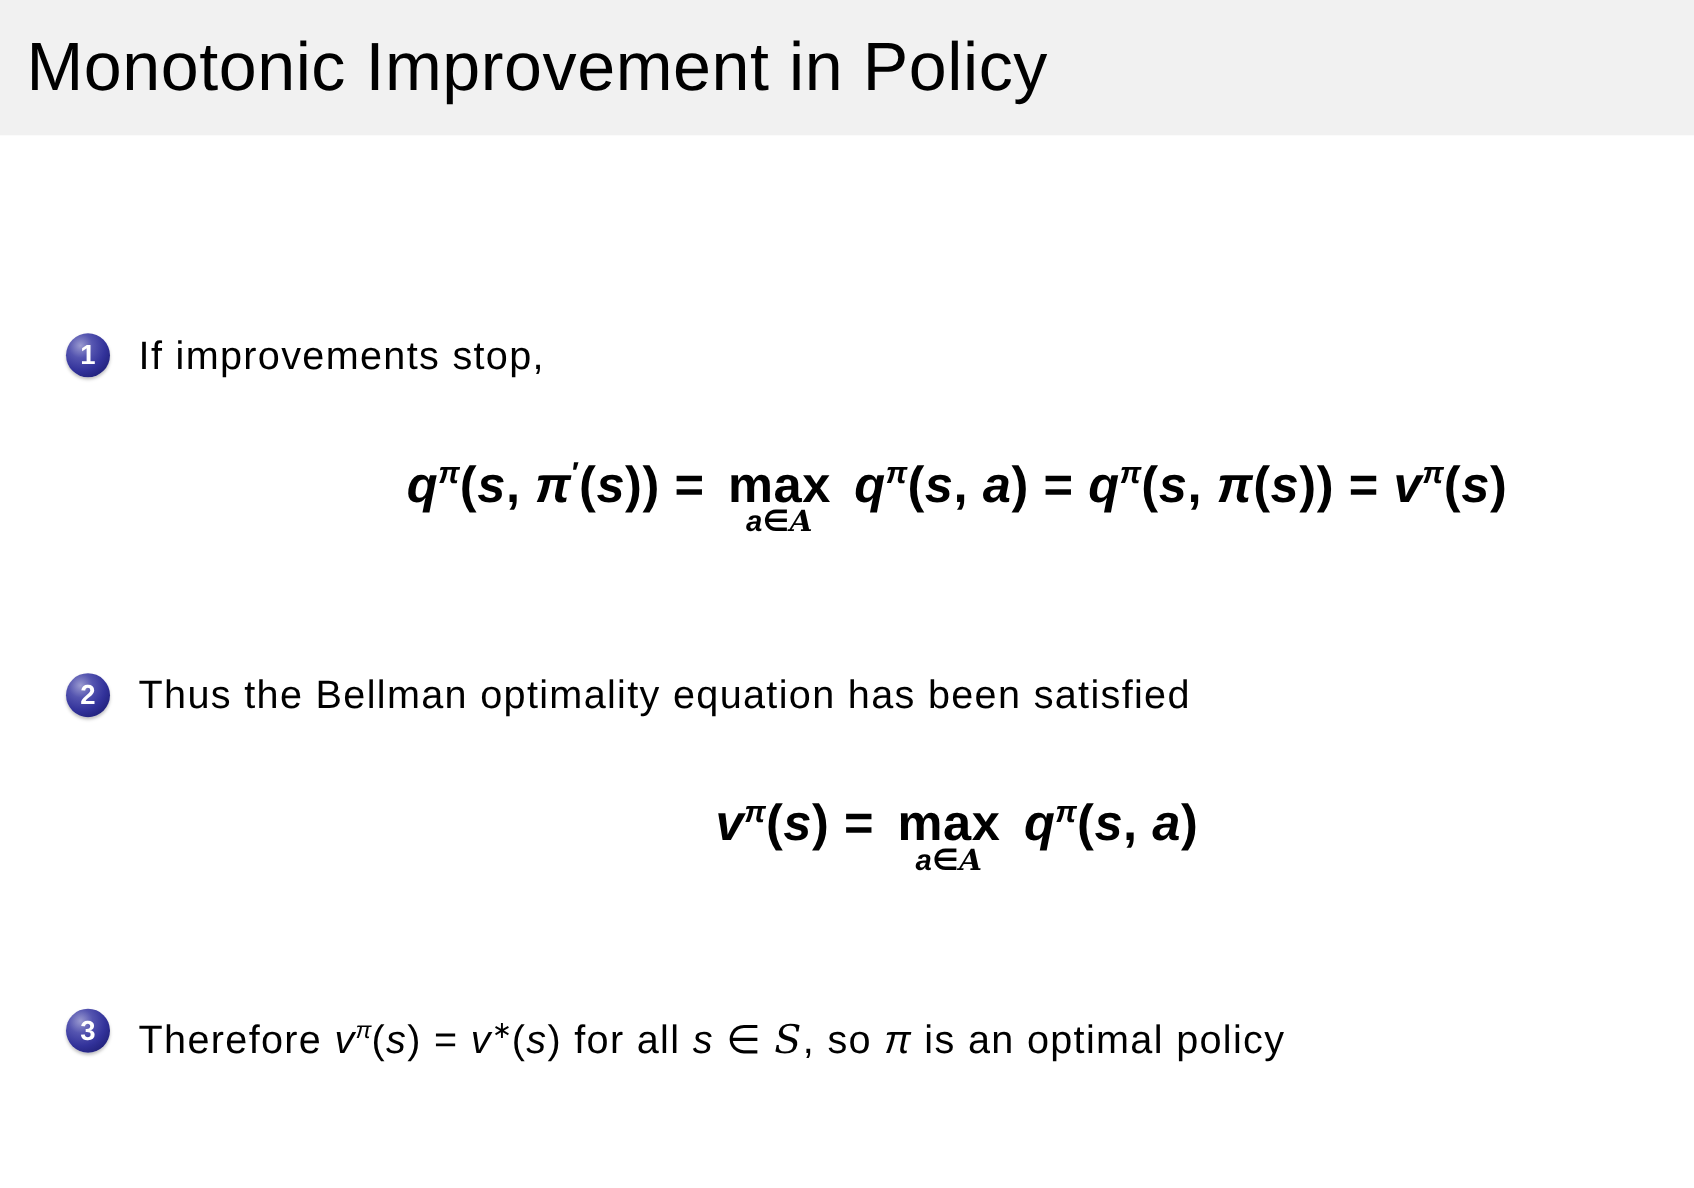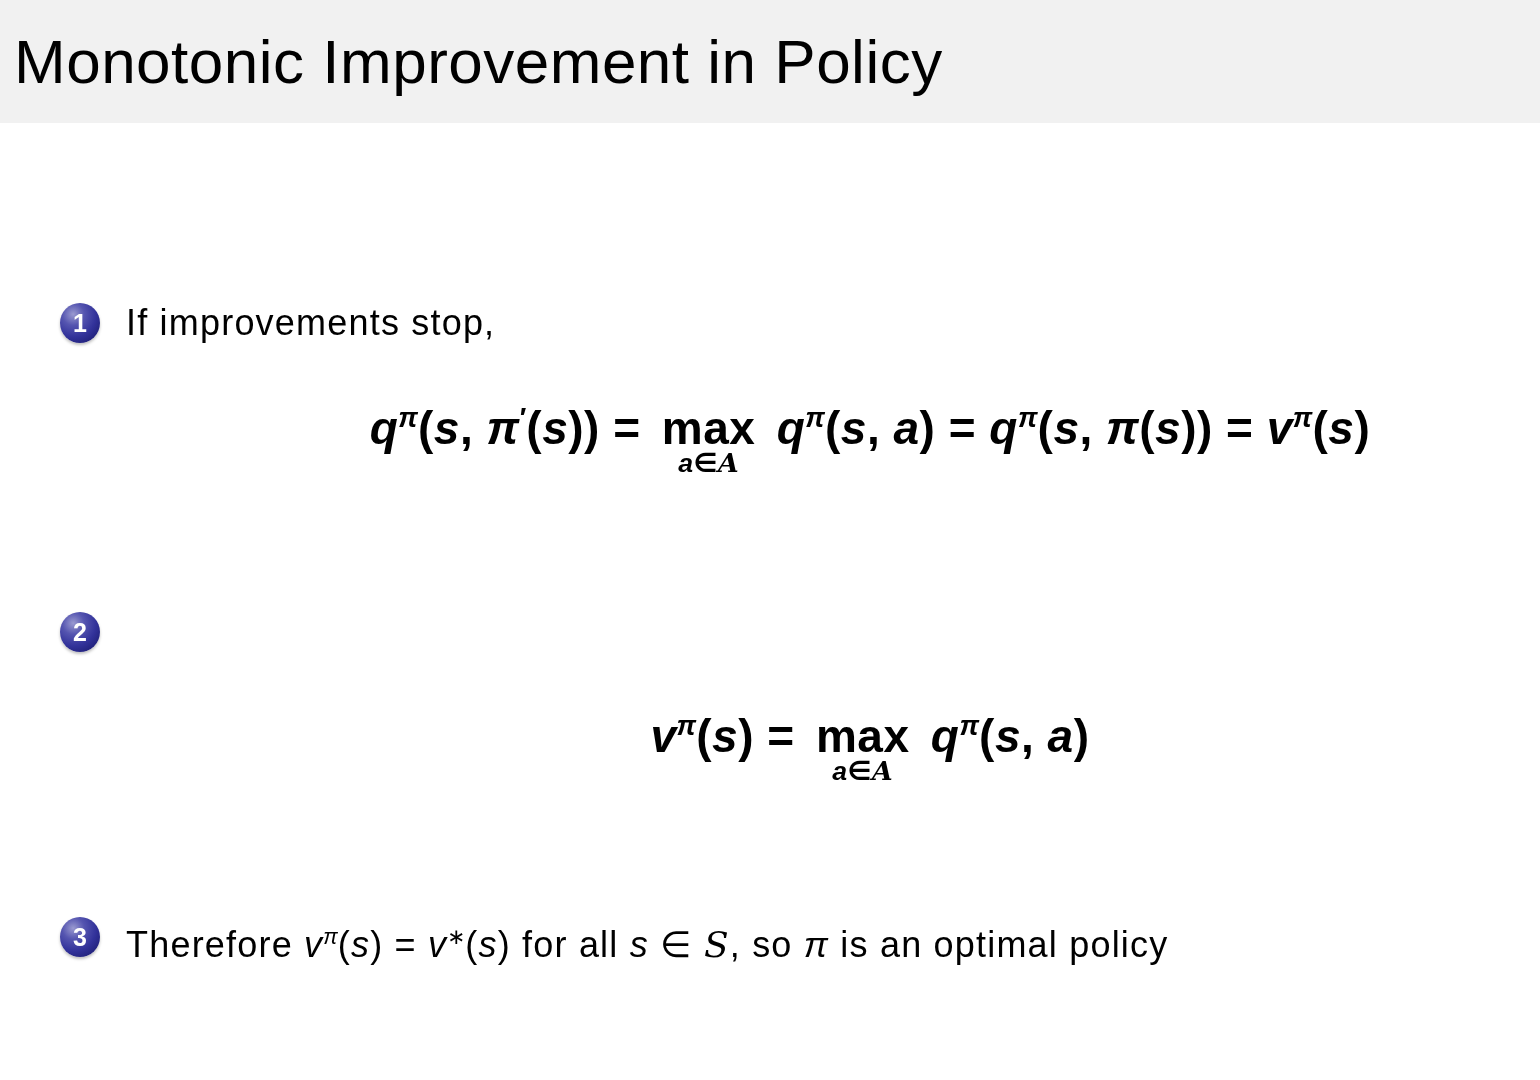--- a/index.html
+++ b/index.html
@@ -11,21 +11,21 @@
     font-family:"Liberation Sans","DejaVu Sans",sans-serif;
     overflow:hidden;
   }
   .title-band{
     position:absolute;top:0;left:0;right:0;height:123px;
     background:#f1f1f1;
     display:flex;align-items:center;
   }
   .title{
     font-size:62px;
-    padding-left:14px;
+    padding-left:24px;
     letter-spacing:0.5px;
     white-space:nowrap;
   }
   .item{
     position:absolute;left:60px;right:14px;
     display:flex;align-items:flex-start;
   }
   .ball{
     flex:0 0 40px;width:40px;height:40px;
     margin-top:7px;margin-right:26px;
@@ -52,21 +52,21 @@
     font-weight:bold;
   }
   
   .m-i{font-style:italic;}
   .m-r{font-style:normal;}
   .m-sup{font-size:60%;vertical-align:0.62em;font-style:italic;letter-spacing:0;}
   .m-supr{font-size:60%;vertical-align:0.62em;font-style:normal;letter-spacing:0;}
   .m-cal{font-family:"DejaVu Serif",serif;font-style:italic;}
   .lim{
     display:inline-block;position:relative;text-align:right;
-    margin:0 8px;vertical-align:baseline;
+    margin:12px 8px;vertical-align:baseline;
   }
   .lim-top{display:block;}
   .lim-bot{
     position:absolute;top:86%;left:50%;transform:translateX(-50%);
     font-size:58%;white-space:nowrap;
   }
 </style>
 </head>
 <body>
 
@@ -82,20 +82,21 @@
     </div>
     <div class="item-text">If improvements stop,</div>
   </div>
 
   <div class="equation" style="top:402px;"><span class="m-i">q</span><span class="m-sup">π</span><span class="m-r">(</span><span class="m-i">s</span><span class="m-r">, </span><span class="m-i">π</span><span class="m-supr">′</span><span class="m-r">(</span><span class="m-i">s</span><span class="m-r">)) = </span><span class="lim"><span class="lim-top"><span class="m-r">max</span></span><span class="lim-bot"><span class="m-i">a</span><span class="m-r">∈</span><span class="m-cal">A</span></span></span><span class="m-r"> </span><span class="m-i">q</span><span class="m-sup">π</span><span class="m-r">(</span><span class="m-i">s</span><span class="m-r">, </span><span class="m-i">a</span><span class="m-r">) = </span><span class="m-i">q</span><span class="m-sup">π</span><span class="m-r">(</span><span class="m-i">s</span><span class="m-r">, </span><span class="m-i">π</span><span class="m-r">(</span><span class="m-i">s</span><span class="m-r">)) = </span><span class="m-i">v</span><span class="m-sup">π</span><span class="m-r">(</span><span class="m-i">s</span><span class="m-r">)</span></div>
 
   <div class="item" style="top:605px;">
     <div class="ball">
       <span>2</span>
     </div>
+    <div class="item-text">Thus the Bellman optimality equation has been satisfied</div>
   </div>
 
   <div class="equation" style="top:710px;"><span class="m-i">v</span><span class="m-sup">π</span><span class="m-r">(</span><span class="m-i">s</span><span class="m-r">) = </span><span class="lim"><span class="lim-top"><span class="m-r">max</span></span><span class="lim-bot"><span class="m-i">a</span><span class="m-r">∈</span><span class="m-cal">A</span></span></span><span class="m-r"> </span><span class="m-i">q</span><span class="m-sup">π</span><span class="m-r">(</span><span class="m-i">s</span><span class="m-r">, </span><span class="m-i">a</span><span class="m-r">)</span></div>
 
   <div class="item" style="top:910px;">
     <div class="ball">
       <span>3</span>
     </div>
     <div class="item-text"><span class="m-r">Therefore </span><span class="m-i">v</span><span class="m-sup">π</span><span class="m-r">(</span><span class="m-i">s</span><span class="m-r">) = </span><span class="m-i">v</span><span class="m-supr">∗</span><span class="m-r">(</span><span class="m-i">s</span><span class="m-r">) for all </span><span class="m-i">s</span><span class="m-r"> ∈ </span><span class="m-cal">S</span><span class="m-r">, so </span><span class="m-i">π</span><span class="m-r"> is an optimal policy</span></div>
   </div>

